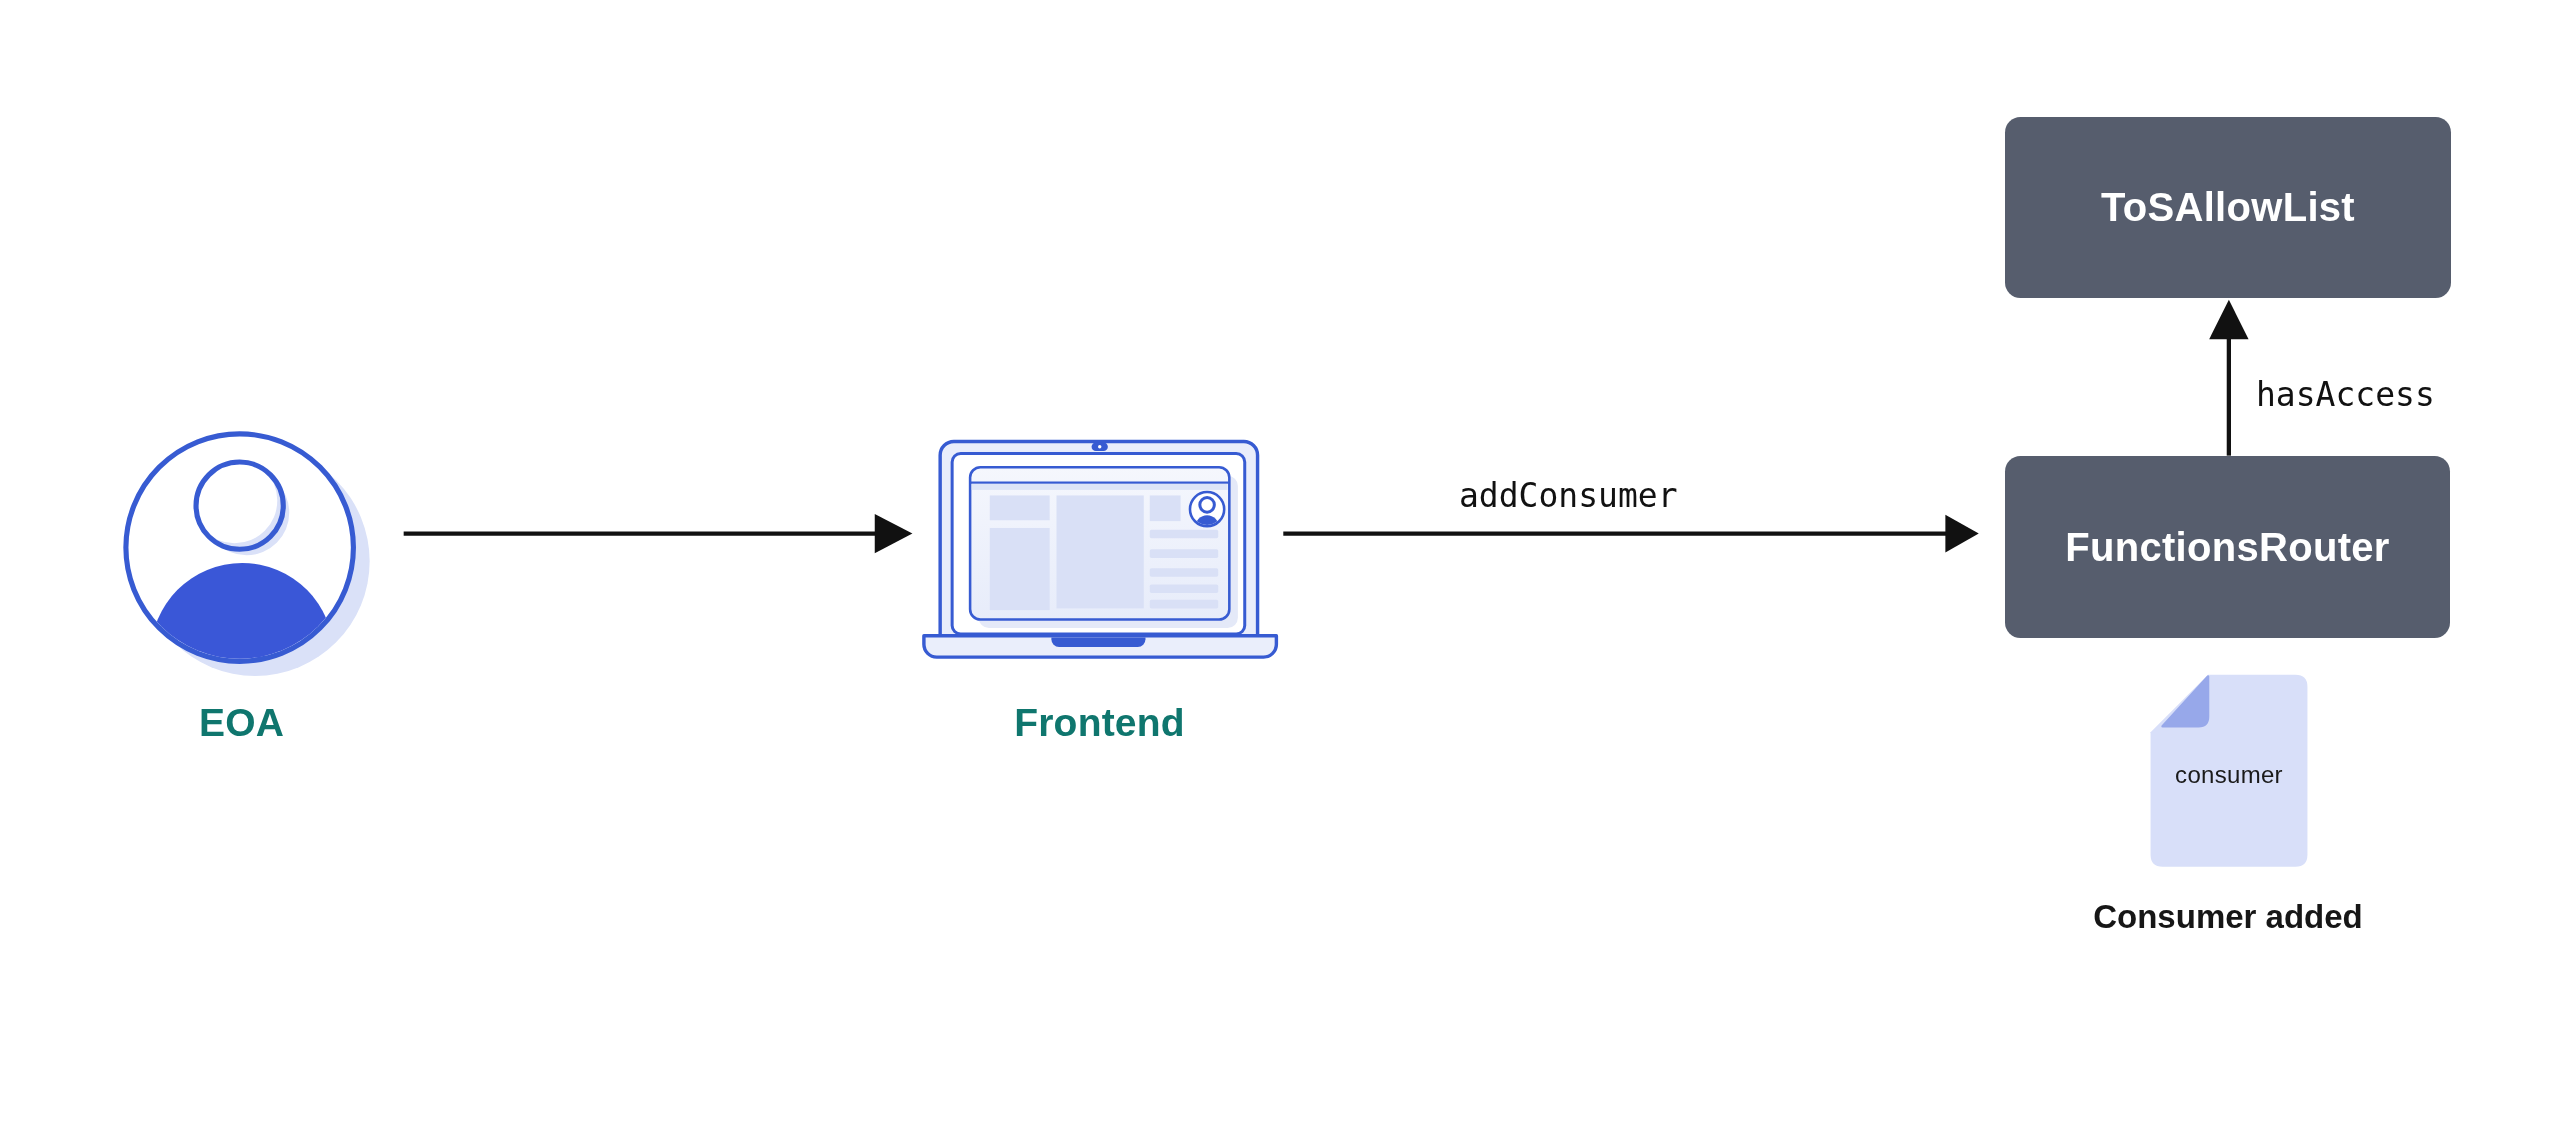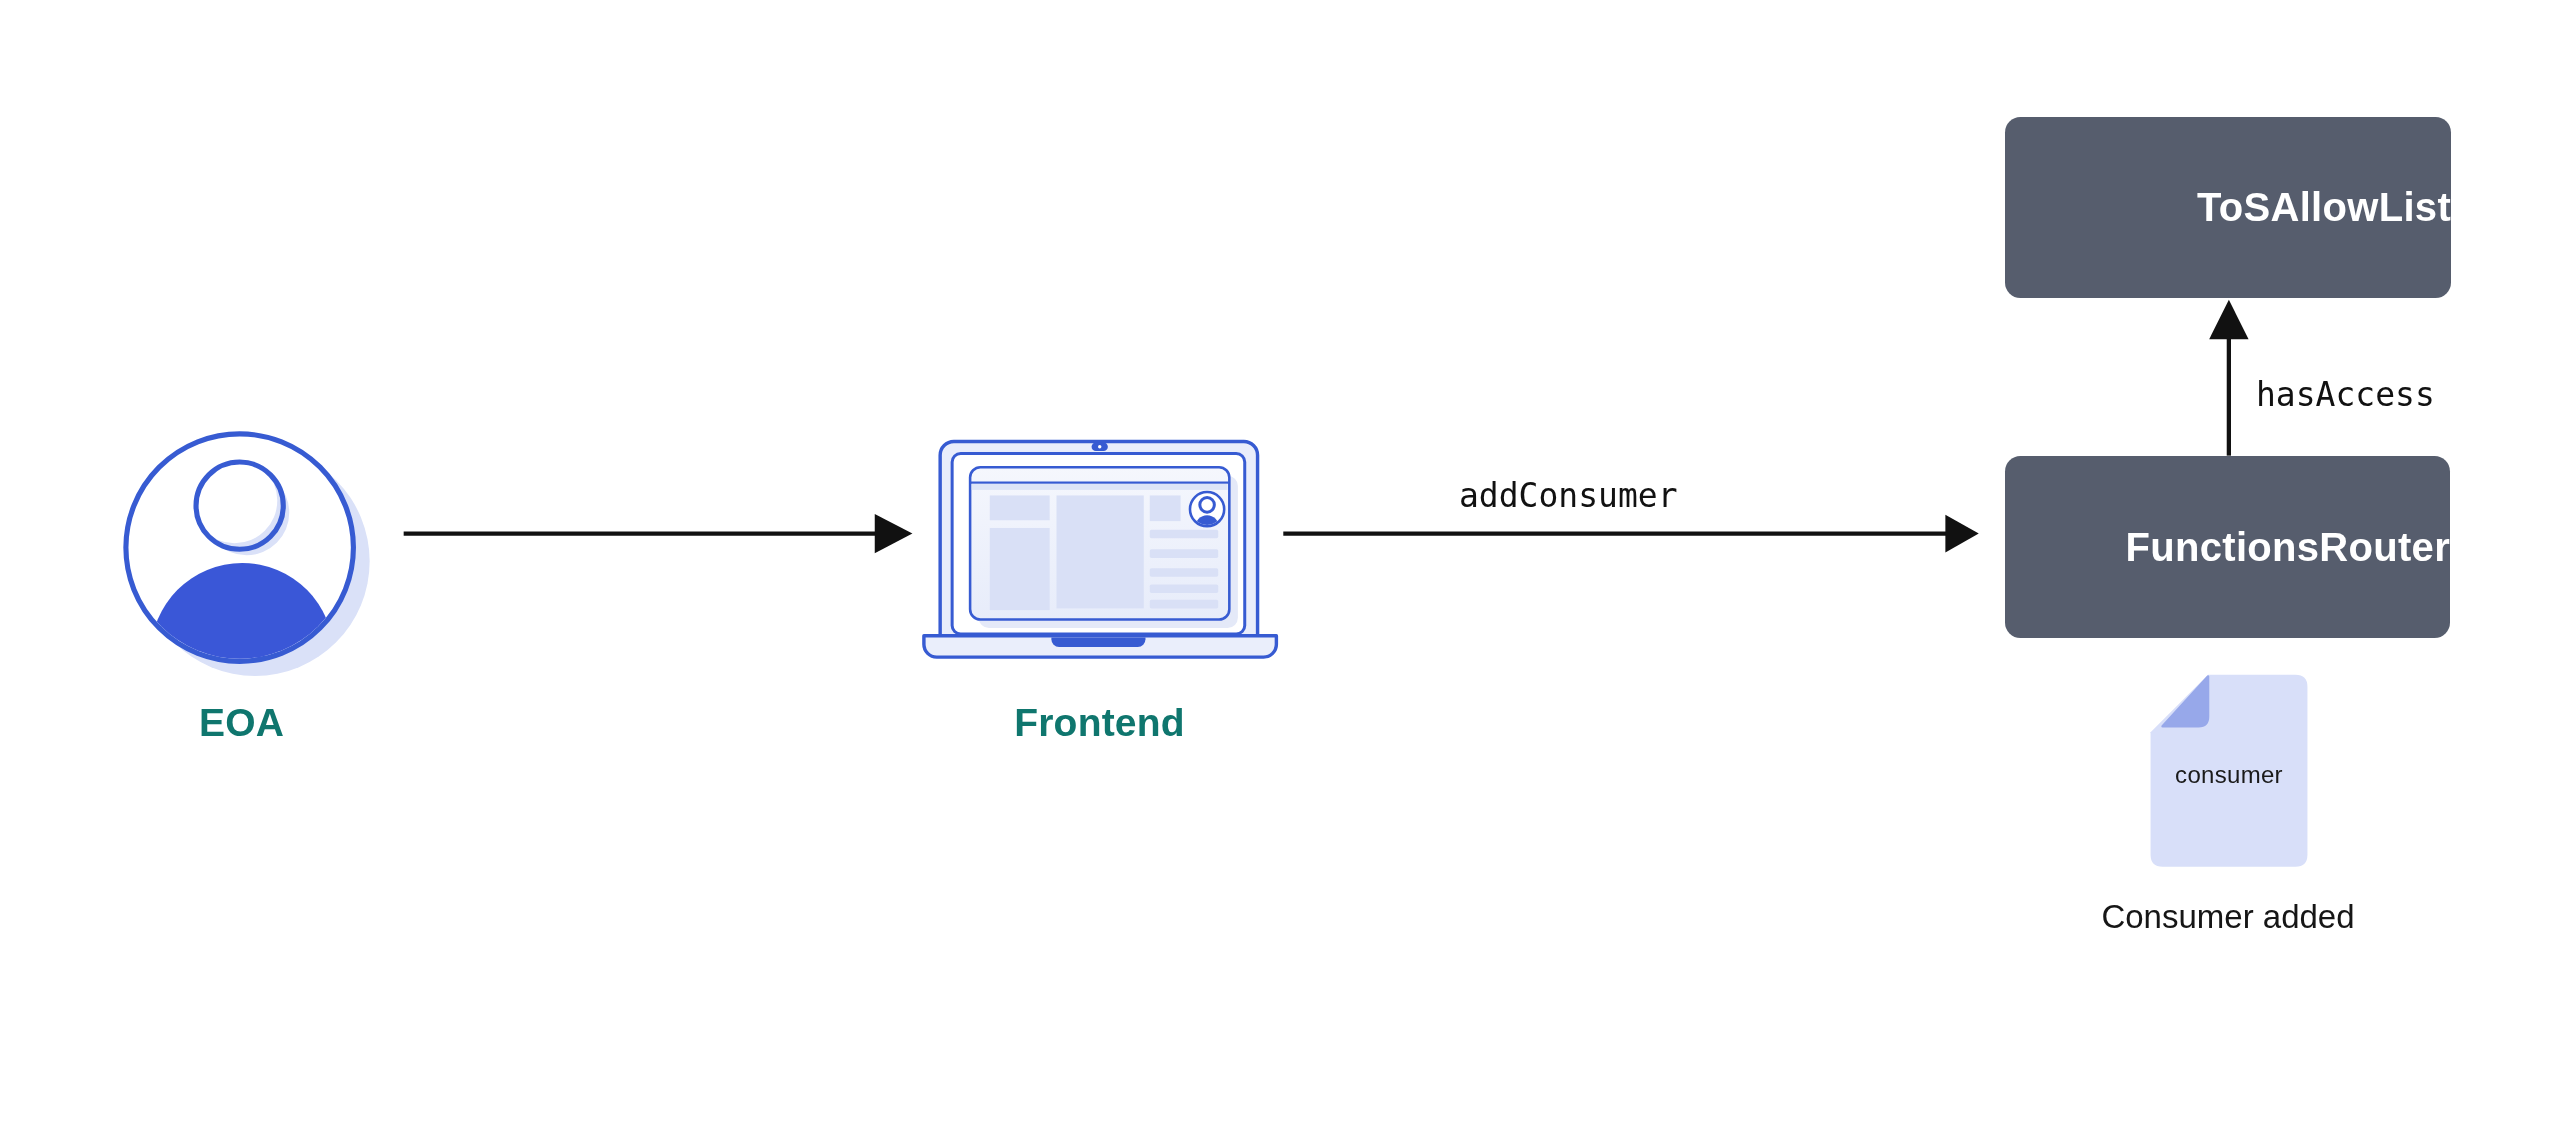--- a/index.html
+++ b/index.html
@@ -18,42 +18,42 @@
     font-weight:700;
     font-size:39px;
     color:#0f766e;
     letter-spacing:0.2px;
   }
   
   .contract-box{
     position:absolute;
     background:#565D6D;
     border-radius:15.4px;
-    display:flex;align-items:center;justify-content:flex-end;
+    display:flex;align-items:center;justify-content:center;
   }
   .contract-box .box-label{
     color:#ffffff;
     font-weight:700;
     font-size:40px;
     letter-spacing:0.3px;
   }
   
   .edge-label{
     position:absolute;
     font-family:"DejaVu Sans Mono","Liberation Mono",monospace;
     font-size:33px;
     color:#111111;
     white-space:nowrap;
   }
   
   .doc-caption{
     position:absolute;
     text-align:center;
     font-size:33px;
-    font-weight:400;
+    font-weight:700;
     color:#161616;
   }
   .doc-label{
     position:absolute;
     text-align:center;
     font-size:24px;
     font-weight:400;
     color:#1a1a1a;
     letter-spacing:0.3px;
   }

